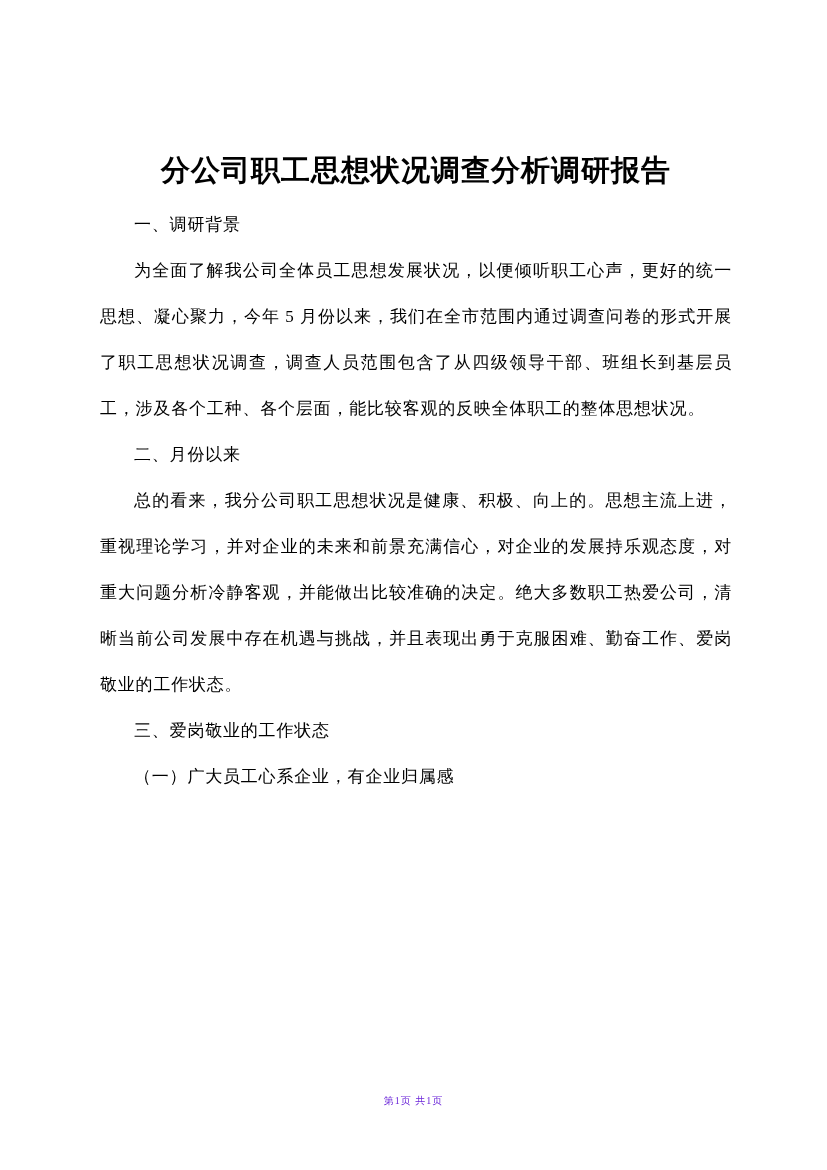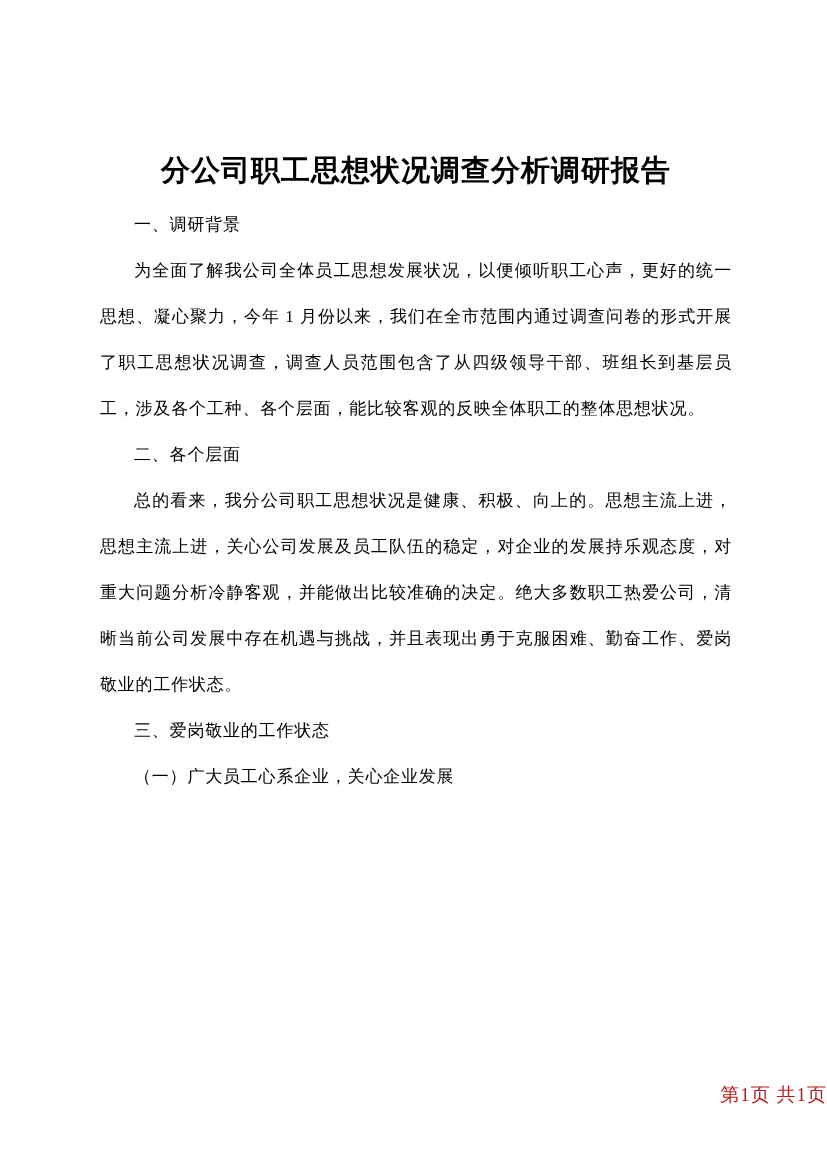--- a/index.html
+++ b/index.html
@@ -40,43 +40,43 @@
     text-align: justify;
     text-indent: 2em;
     letter-spacing: 0.8px;
     word-break: break-all;
   }
   .page-footer {
     position: absolute;
     left: 0;
     right: 0;
     bottom: 62px;
-    text-align: right;
-    font-size: 19px;
+    text-align: center;
+    font-size: 10px;
     letter-spacing: 1px;
-    color: #b91c1c;
+    color: #6d28d9;
   }
 </style>
 </head>
 <body>
 
 <div class="page">
   <div class="content">
     <h1 class="doc-title">分公司职工思想状况调查分析调研报告</h1>
 
     <p class="para">一、调研背景</p>
 
-    <p class="para">为全面了解我公司全体员工思想发展状况，以便倾听职工心声，更好的统一思想、凝心聚力，今年 1 月份以来，我们在全市范围内通过调查问卷的形式开展了职工思想状况调查，调查人员范围包含了从四级领导干部、班组长到基层员工，涉及各个工种、各个层面，能比较客观的反映全体职工的整体思想状况。</p>
+    <p class="para">为全面了解我公司全体员工思想发展状况，以便倾听职工心声，更好的统一思想、凝心聚力，今年 5 月份以来，我们在全市范围内通过调查问卷的形式开展了职工思想状况调查，调查人员范围包含了从四级领导干部、班组长到基层员工，涉及各个工种、各个层面，能比较客观的反映全体职工的整体思想状况。</p>
 
-    <p class="para">二、各个层面</p>
+    <p class="para">二、月份以来</p>
 
-    <p class="para">总的看来，我分公司职工思想状况是健康、积极、向上的。思想主流上进，思想主流上进，关心公司发展及员工队伍的稳定，对企业的发展持乐观态度，对重大问题分析冷静客观，并能做出比较准确的决定。绝大多数职工热爱公司，清晰当前公司发展中存在机遇与挑战，并且表现出勇于克服困难、勤奋工作、爱岗敬业的工作状态。</p>
+    <p class="para">总的看来，我分公司职工思想状况是健康、积极、向上的。思想主流上进，重视理论学习，并对企业的未来和前景充满信心，对企业的发展持乐观态度，对重大问题分析冷静客观，并能做出比较准确的决定。绝大多数职工热爱公司，清晰当前公司发展中存在机遇与挑战，并且表现出勇于克服困难、勤奋工作、爱岗敬业的工作状态。</p>
 
     <p class="para">三、爱岗敬业的工作状态</p>
 
-    <p class="para">（一）广大员工心系企业，关心企业发展</p>
+    <p class="para">（一）广大员工心系企业，有企业归属感</p>
 
   </div>
 
   <div class="page-footer">
     <span>第1页 共1页</span>
   </div>
 </div>
 
 </body></html>

